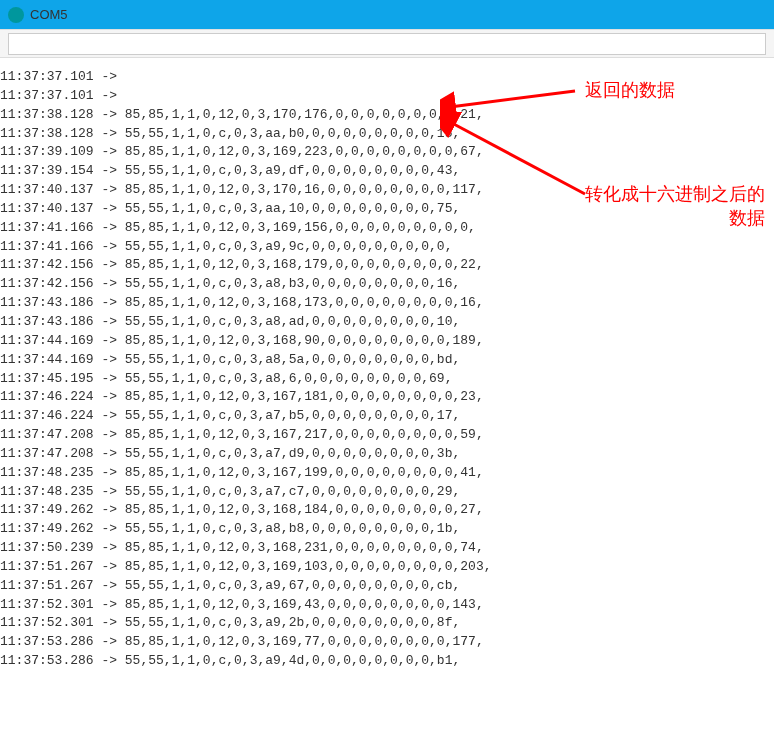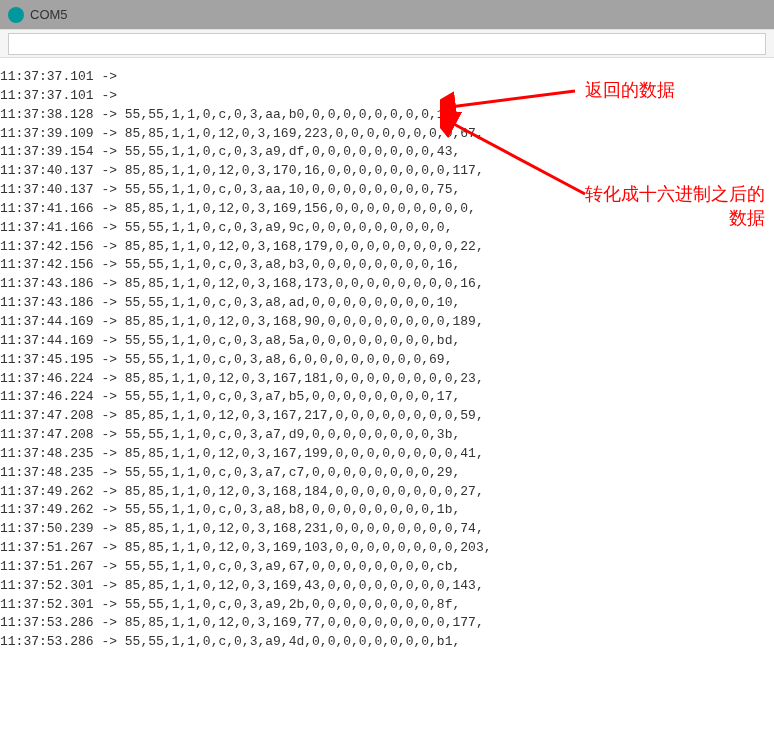--- a/index.html
+++ b/index.html
@@ -10,21 +10,21 @@
     body {
       font-family: "Microsoft YaHei", Arial, sans-serif;
       background: #fff;
       width: 774px;
       height: 735px;
       overflow: hidden;
       position: relative;
     }
     .titlebar {
       height: 30px;
-      background: #a3a3a3;
+      background: #0ea5e9;
       border-bottom: 1px solid #e0e0e0;
       display: flex;
       align-items: center;
       padding-left: 8px;
     }
     .app-icon {
       width: 16px;
       height: 16px;
       border-radius: 50%;
       background: #00979d;
@@ -88,20 +88,21 @@
   <span class="titlebar-text">COM5</span>
 </div>
 
 <div class="toolbar-area">
   <input class="input-field" type="text" value="" style="">
 </div>
 
 <div class="console-output" id="console">
     <span class="log-line">11:37:37.101 -&gt;</span>
     <span class="log-line">11:37:37.101 -&gt;</span>
+    <span class="log-line">11:37:38.128 -&gt; 85,85,1,1,0,12,0,3,170,176,0,0,0,0,0,0,0,0,21,</span>
     <span class="log-line">11:37:38.128 -&gt; 55,55,1,1,0,c,0,3,aa,b0,0,0,0,0,0,0,0,0,15,</span>
     <span class="log-line">11:37:39.109 -&gt; 85,85,1,1,0,12,0,3,169,223,0,0,0,0,0,0,0,0,67,</span>
     <span class="log-line">11:37:39.154 -&gt; 55,55,1,1,0,c,0,3,a9,df,0,0,0,0,0,0,0,0,43,</span>
     <span class="log-line">11:37:40.137 -&gt; 85,85,1,1,0,12,0,3,170,16,0,0,0,0,0,0,0,0,117,</span>
     <span class="log-line">11:37:40.137 -&gt; 55,55,1,1,0,c,0,3,aa,10,0,0,0,0,0,0,0,0,75,</span>
     <span class="log-line">11:37:41.166 -&gt; 85,85,1,1,0,12,0,3,169,156,0,0,0,0,0,0,0,0,0,</span>
     <span class="log-line">11:37:41.166 -&gt; 55,55,1,1,0,c,0,3,a9,9c,0,0,0,0,0,0,0,0,0,</span>
     <span class="log-line">11:37:42.156 -&gt; 85,85,1,1,0,12,0,3,168,179,0,0,0,0,0,0,0,0,22,</span>
     <span class="log-line">11:37:42.156 -&gt; 55,55,1,1,0,c,0,3,a8,b3,0,0,0,0,0,0,0,0,16,</span>
     <span class="log-line">11:37:43.186 -&gt; 85,85,1,1,0,12,0,3,168,173,0,0,0,0,0,0,0,0,16,</span>

